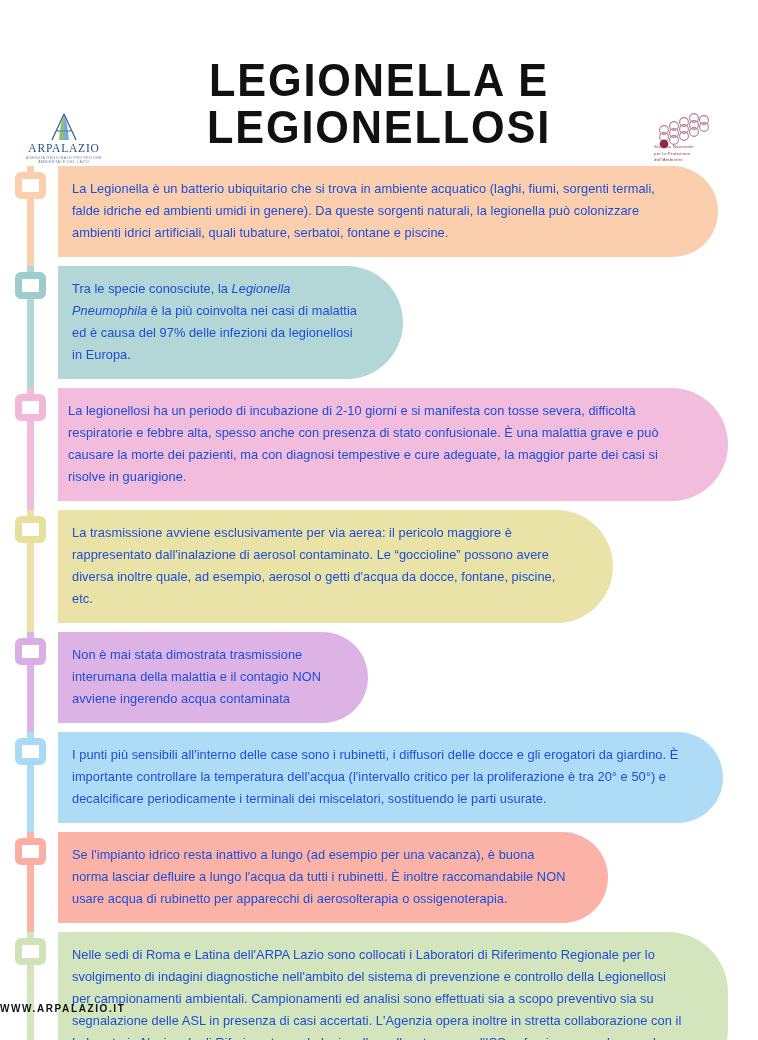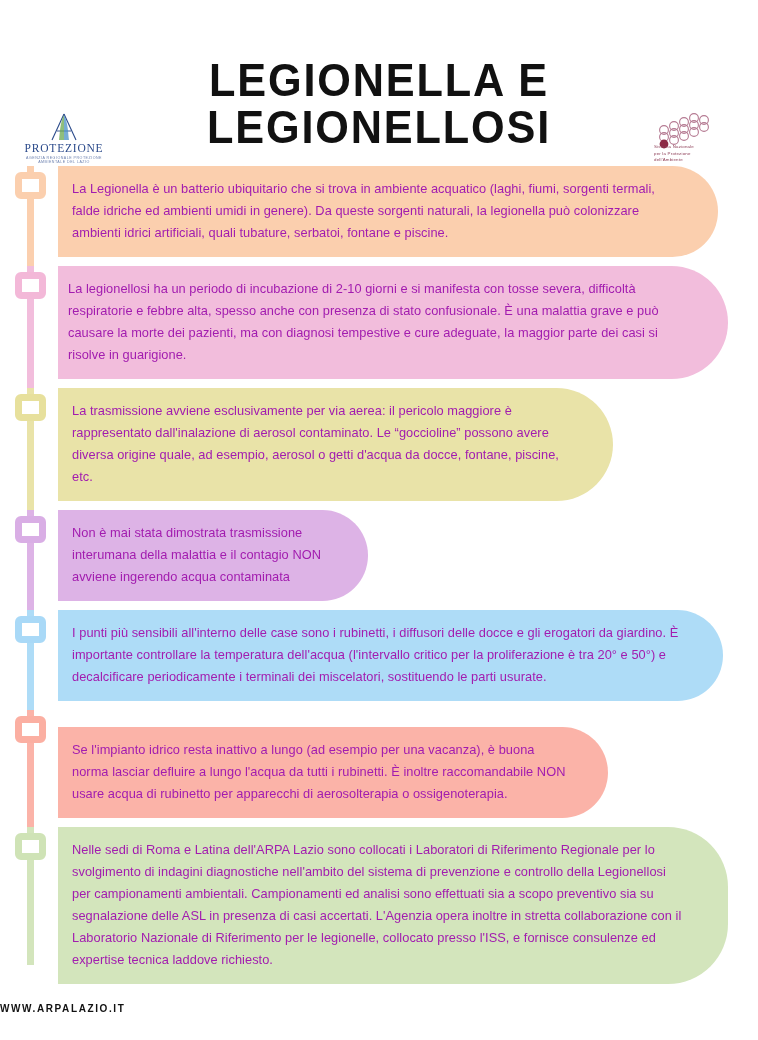--- a/index.html
+++ b/index.html
@@ -129,21 +129,21 @@
   .pill {
     border-radius: 0 60px 60px 0;
     padding: 12px 40px 13px 14px;
     box-sizing: border-box;
     margin-bottom: 9px;
   }
   .pill p {
     margin: 0;
     font-size: 12.8px;
     line-height: 1.72;
-    color: #a21caf;
+    color: #1d4ed8;
     letter-spacing: 0.05px;
   }
   .pill p em { font-style: italic; }
 
   
   .footer {
     position: absolute;
     left: 0;
     right: 0;
     bottom: 26px;
@@ -160,21 +160,21 @@
 <div class="header">
 
   <div class="logo-left">
     <svg class="mark" width="34" height="28" viewBox="0 0 34 28">
       <path d="M17 1 L5 27" stroke="#2b4a8b" stroke-width="1.1" fill="none"></path>
       <path d="M17 1 L29 27" stroke="#2b4a8b" stroke-width="1.1" fill="none"></path>
       <path d="M10 18 L24 18" stroke="#2b4a8b" stroke-width="0.9" fill="none"></path>
       <path d="M17 2 C13 9, 13 20, 12 27 L17 27 Z" fill="#6aa84f" opacity="0.75"></path>
       <path d="M17 2 C21 9, 21 20, 22 27 L17 27 Z" fill="#4a90c4" opacity="0.75"></path>
     </svg>
-    <span class="wordmark">PROTEZIONE</span>
+    <span class="wordmark">ARPALAZIO</span>
     <span class="tagline">AGENZIA REGIONALE PROTEZIONE AMBIENTALE DEL LAZIO</span>
   </div>
 
   <h1 class="title-main">LEGIONELLA E LEGIONELLOSI</h1>
   <h2 class="title-sub">8 COSE DA SAPERE</h2>
 
   <div class="logo-right">
     <svg width="72" height="40" viewBox="0 0 72 40" style="position:absolute;left:22px;top:0;">
       <g fill="none" stroke="#b57a92" stroke-width="1.1">
         <circle cx="44" cy="5" r="4.4"></circle>
@@ -206,34 +206,43 @@
       <div class="rail">
         <div class="stem" style="background: rgb(251, 207, 174);"></div>
         <div class="node" style="border-color: rgb(251, 207, 174);"></div>
       </div>
       <div class="pill" style="background: rgb(251, 207, 174); width: 660px;">
         <p>La Legionella è un batterio ubiquitario che si trova in ambiente acquatico (laghi, fiumi, sorgenti termali, falde idriche ed ambienti umidi in genere). Da queste sorgenti naturali, la legionella può colonizzare ambienti idrici artificiali, quali tubature, serbatoi, fontane e piscine.</p>
       </div>
     </div>
     <div class="row">
       <div class="rail">
+        <div class="stem" style="background: rgb(179, 214, 214);"></div>
+        <div class="node" style="border-color: rgb(158, 203, 203);"></div>
+      </div>
+      <div class="pill" style="background: rgb(179, 214, 214); width: 345px;">
+        <p>Tra le specie conosciute, la <em>Legionella Pneumophila</em> è la più coinvolta nei casi di malattia ed è causa del 97% delle infezioni da legionellosi in Europa.</p>
+      </div>
+    </div>
+    <div class="row">
+      <div class="rail">
         <div class="stem" style="background: rgb(242, 189, 220);"></div>
         <div class="node" style="border-color: rgb(243, 184, 216);"></div>
       </div>
       <div class="pill" style="background: rgb(242, 189, 220); width: 670px; padding-left: 10px;">
         <p>La legionellosi ha un periodo di incubazione di 2-10 giorni e si manifesta con tosse severa, difficoltà respiratorie e febbre alta, spesso anche con presenza di stato confusionale. È una malattia grave e può causare la morte dei pazienti, ma con diagnosi tempestive e cure adeguate, la maggior parte dei casi si risolve in guarigione.</p>
       </div>
     </div>
     <div class="row">
       <div class="rail">
         <div class="stem" style="background: rgb(233, 227, 168);"></div>
         <div class="node" style="border-color: rgb(231, 224, 156);"></div>
       </div>
       <div class="pill" style="background: rgb(233, 227, 168); width: 555px;">
-        <p>La trasmissione avviene esclusivamente per via aerea: il pericolo maggiore è rappresentato dall'inalazione di aerosol contaminato. Le “goccioline” possono avere diversa origine quale, ad esempio, aerosol o getti d'acqua da docce, fontane, piscine, etc.</p>
+        <p>La trasmissione avviene esclusivamente per via aerea: il pericolo maggiore è rappresentato dall'inalazione di aerosol contaminato. Le “goccioline” possono avere diversa inoltre quale, ad esempio, aerosol o getti d'acqua da docce, fontane, piscine, etc.</p>
       </div>
     </div>
     <div class="row">
       <div class="rail">
         <div class="stem" style="background: rgb(221, 179, 230);"></div>
         <div class="node" style="border-color: rgb(217, 174, 229);"></div>
       </div>
       <div class="pill" style="background: rgb(221, 179, 230); width: 310px;">
         <p>Non è mai stata dimostrata trasmissione interumana della malattia e il contagio NON avviene ingerendo acqua contaminata</p>
       </div>
@@ -245,21 +254,21 @@
       </div>
       <div class="pill" style="background: rgb(174, 220, 247); width: 665px;">
         <p>I punti più sensibili all'interno delle case sono i rubinetti, i diffusori delle docce e gli erogatori da giardino. È importante controllare la temperatura dell'acqua (l'intervallo critico per la proliferazione è tra 20° e 50°) e decalcificare periodicamente i terminali dei miscelatori, sostituendo le parti usurate.</p>
       </div>
     </div>
     <div class="row">
       <div class="rail">
         <div class="stem" style="background: rgb(251, 179, 168);"></div>
         <div class="node" style="border-color: rgb(251, 175, 162);"></div>
       </div>
-      <div class="pill" style="background: rgb(251, 179, 168); width: 550px; margin-top: 17px;">
+      <div class="pill" style="background: rgb(251, 179, 168); width: 550px;">
         <p>Se l'impianto idrico resta inattivo a lungo (ad esempio per una vacanza), è buona norma lasciar defluire a lungo l'acqua da tutti i rubinetti. È inoltre raccomandabile NON usare acqua di rubinetto per apparecchi di aerosolterapia o ossigenoterapia.</p>
       </div>
     </div>
     <div class="row">
       <div class="rail">
         <div class="stem" style="background: rgb(211, 229, 188); bottom: 28px;"></div>
         <div class="node" style="border-color: rgb(207, 227, 182);"></div>
       </div>
       <div class="pill" style="background: rgb(211, 229, 188); width: 670px;">
         <p>Nelle sedi di Roma e Latina dell'ARPA Lazio sono collocati i Laboratori di Riferimento Regionale per lo svolgimento di indagini diagnostiche nell'ambito del sistema di prevenzione e controllo della Legionellosi per campionamenti ambientali. Campionamenti ed analisi sono effettuati sia a scopo preventivo sia su segnalazione delle ASL in presenza di casi accertati. L'Agenzia opera inoltre in stretta collaborazione con il Laboratorio Nazionale di Riferimento per le legionelle, collocato presso l'ISS, e fornisce consulenze ed expertise tecnica laddove richiesto.</p>

